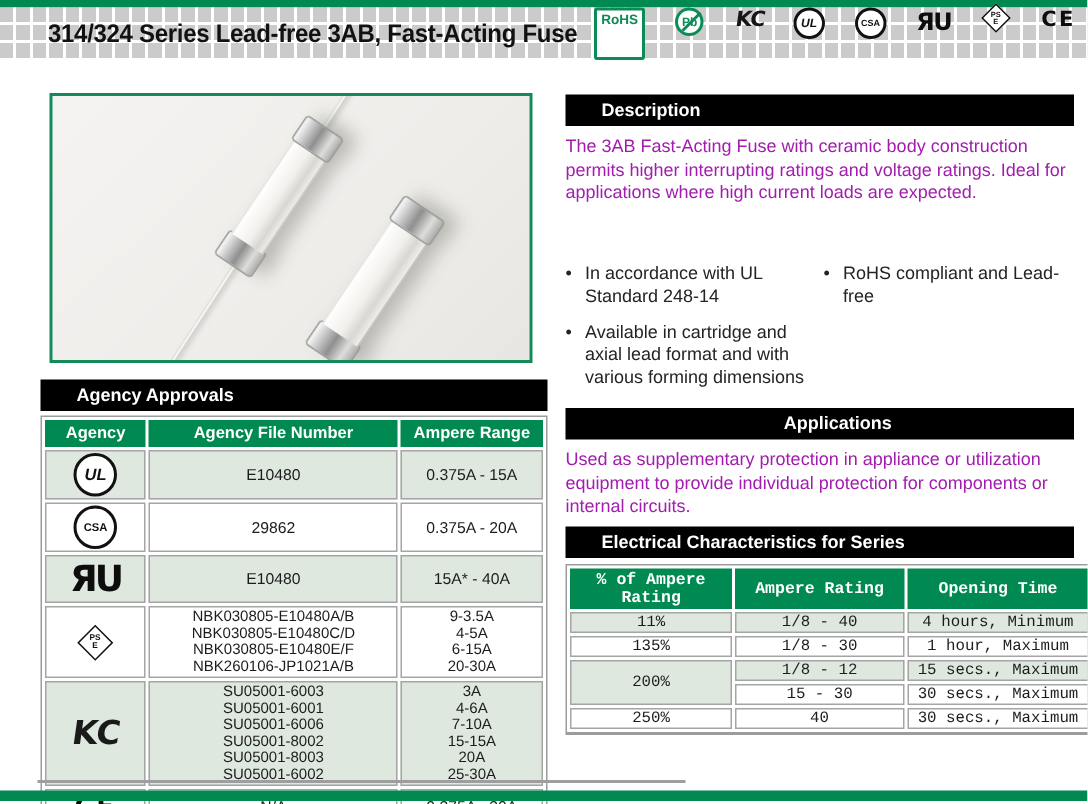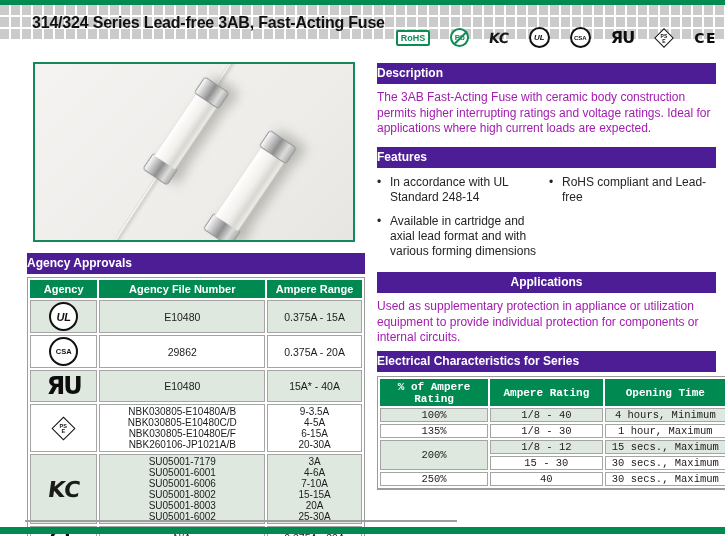--- a/index.html
+++ b/index.html
@@ -13,21 +13,21 @@
     background-color:#CBCBCB;
     background-image:
       repeating-linear-gradient(90deg, transparent 0 9px, #ffffff 9px 11px),
       repeating-linear-gradient(180deg, transparent 0 10px, #ffffff 10px 12px);
   }
   .page-title {
     position:absolute; left:32px; top:50%; transform:translateY(-50%) scaleX(0.94);
     transform-origin:left center;
     font-size:17px; font-weight:700; color:#111; letter-spacing:-0.2px; white-space:nowrap;
   }
-  .logo-row { position:absolute; right:8px; top:0; height:35px; display:flex; align-items:center; gap:20px;margin-top:15px; }
+  .logo-row { position:absolute; right:8px; top:0; height:35px; display:flex; gap:20px; }
 
   
   .rohs-badge { border:2px solid #0B8B55; border-radius:2px; background:#fff; color:#0B8B55;
     font-size:9px; font-weight:700; padding:1px 3px; line-height:10px; }
   .pb-circle { position:relative; width:19px; height:19px; border:2px solid #0B8B55; border-radius:50%;
     background:#fff; display:flex; align-items:center; justify-content:center; }
   .pb-circle .pb-txt { font-size:8px; font-weight:700; color:#0B8B55; }
   .pb-slash { position:absolute; left:8px; top:-1px; width:2px; height:17px; background:#0B8B55; transform:rotate(45deg); }
   .kc-mark { font-family:"DejaVu Sans", sans-serif; font-size:14px; font-weight:700; color:#161616; transform:skewX(-8deg); letter-spacing:-0.5px; }
   .circle-mark { width:21px; height:21px; border:2px solid #111; border-radius:50%; background:#fff;
@@ -50,22 +50,22 @@
     filter:drop-shadow(6px 8px 6px rgba(125,125,115,0.45)); }
   .fuse .cap { width:20px; border-radius:3px; border:1px solid #989896;
     background:linear-gradient(180deg,#fafafa 0%,#8f8f8f 48%,#dddddb 78%,#aeaeac 100%); }
   .fuse .fbody { flex:1; margin:2px -2px;
     background:linear-gradient(180deg,#ffffff 0%,#f2f0ec 50%,#d9d7d2 78%,#efeeeb 100%);
     border-top:1px solid #e6e4e0; border-bottom:1px solid #ccc9c4; }
   .fuse1 { left:95px; top:52px; width:112px; height:30px; transform:rotate(-56deg); }
   .fuse2 { left:155px; top:108px; width:120px; height:33px; transform:rotate(-56deg); }
 
   
-  .sec-bar { background:#4c1d95; color:#fff; font-weight:700; font-size:12px; height:21px;
-    line-height:21px; padding-left:0; }
+  .sec-bar { background:#000000; color:#fff; font-weight:700; font-size:12px; height:21px;
+    line-height:21px; padding-left:24px; }
 
   
   .left-col { position:absolute; left:27px; top:253px; width:338px; }
   .tbl-wrap { margin-top:3px; border:1px solid #9c9c9c; border-bottom-width:2px; background:#fff; }
   table.grid { width:100%; border-collapse:separate; border-spacing:2px; }
   table.grid th { background:#008A52; color:#fff; font-size:11px; font-weight:700; height:18px; padding:1px 2px; }
   table.grid td { border:1px solid #A5A5A5; text-align:center; vertical-align:middle;
     font-size:10.5px; color:#1c1c1c; padding:1px 2px; }
   .tint { background:#DEE8DF; }
   .white { background:#ffffff; }
@@ -197,21 +197,21 @@
             <div class="cell-line">4-5A</div>
             <div class="cell-line">6-15A</div>
             <div class="cell-line">20-30A</div>
           </td>
         </tr>
         <tr>
           <td class="tint" style="height:66px;">
             <span class="ag-kc">KC</span>
           </td>
           <td class="tint">
-            <div class="cell-line">SU05001-7179</div>
+            <div class="cell-line">SU05001-6003</div>
             <div class="cell-line">SU05001-6001</div>
             <div class="cell-line">SU05001-6006</div>
             <div class="cell-line">SU05001-8002</div>
             <div class="cell-line">SU05001-8003</div>
             <div class="cell-line">SU05001-6002</div>
           </td>
           <td class="tint">
             <div class="cell-line">3A</div>
             <div class="cell-line">4-6A</div>
             <div class="cell-line">7-10A</div>
@@ -232,23 +232,20 @@
   </div>
 </div>
 
 <div class="right-col">
 
   <div class="rc-abs" style="top:0;">
     <div class="sec-bar">Description</div>
   </div>
   <div class="rc-abs body-text" style="top:27px;">The 3AB Fast-Acting Fuse with ceramic body construction permits higher interrupting ratings and voltage ratings. Ideal for applications where high current loads are expected.</div>
 
-  <div class="rc-abs" style="top:84px;">
-    <div class="sec-bar">Features</div>
-  </div>
   <div class="rc-abs" style="top:112px;">
     <div class="feat-cols">
       <div class="feat-col1">
         <div class="feat-item">
           <span class="bullet">•</span>
           <span>In accordance with UL Standard 248-14</span>
         </div>
         <div class="feat-item">
           <span class="bullet">•</span>
           <span>Available in cartridge and axial lead format and with various forming dimensions</span>
@@ -282,21 +279,21 @@
           </colgroup>
         <thead>
           <tr>
             <th>% of Ampere Rating</th>
             <th>Ampere Rating</th>
             <th>Opening Time</th>
           </tr>
         </thead>
         <tbody>
           <tr>
-            <td class="tint">100%</td>
+            <td class="tint">11%</td>
             <td class="tint">1/8 - 40</td>
             <td class="tint">4 hours, Minimum</td>
           </tr>
           <tr>
             <td class="white">135%</td>
             <td class="white">1/8 - 30</td>
             <td class="white">1 hour, Maximum</td>
           </tr>
           <tr>
             <td class="tint" rowspan="2">200%</td>

